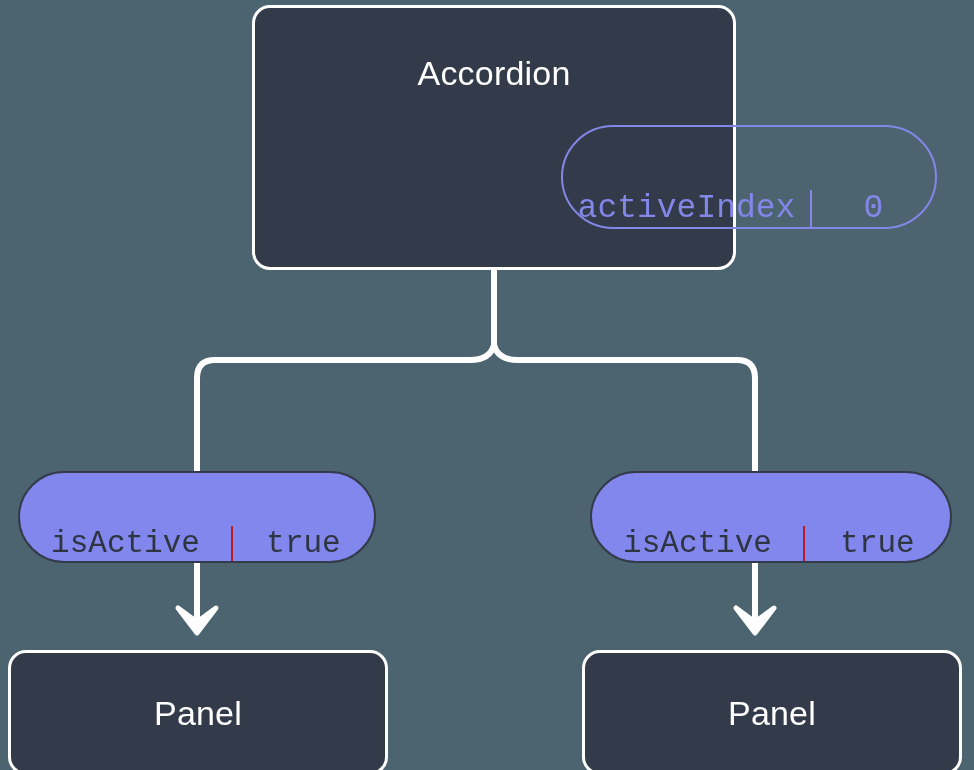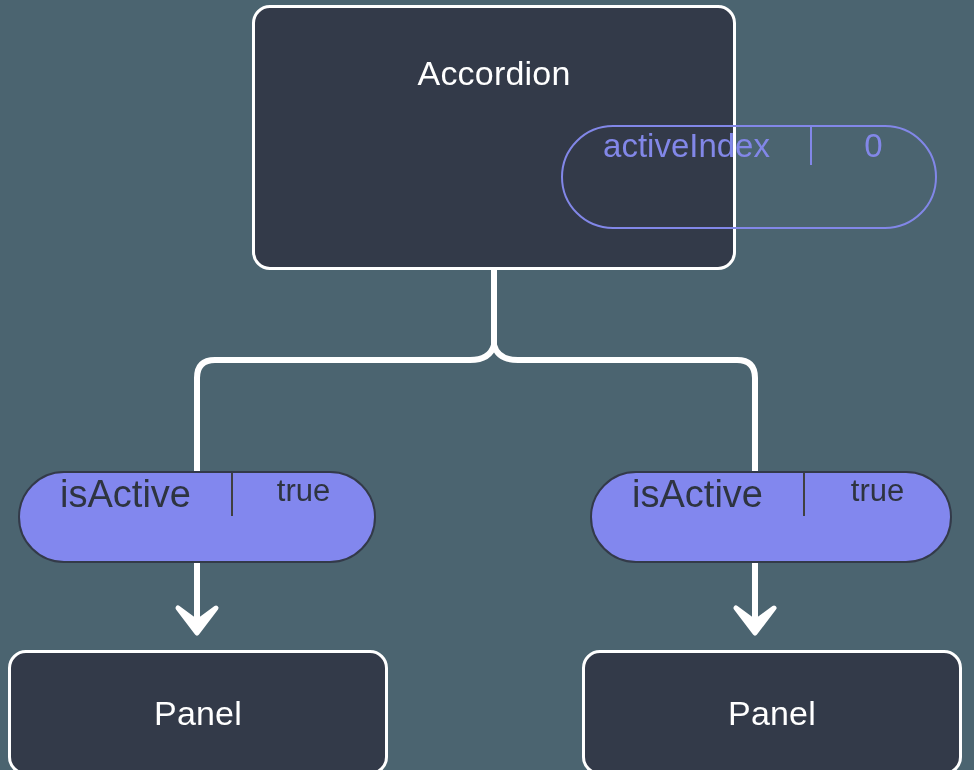--- a/index.html
+++ b/index.html
@@ -70,24 +70,25 @@
   }
   #panel-right {
     left: 582px;
     top: 650px;
   }
 
   
   .pill {
     position: absolute;
     display: flex;
-    align-items: flex-start;
+    align-items: flex-end;
     border-radius: 999px;
     box-sizing: border-box;
     overflow: hidden;
+    font-family: Liberation Mono, monospace;
   }
   .pill .pill-key,
   .pill .pill-val {
     display: flex;
     align-items: center;
     justify-content: center;
     white-space: nowrap;
     box-sizing: border-box;
   }
 
@@ -112,23 +113,23 @@
     color: #8287e8;
   }
 
   
   .pill-solid {
     background: #8287ee;
     border: 2px solid #333a49;
     height: 92px;
   }
   .pill-solid .pill-key {
-    font-size: 38px;
+    font-size: 31px;
     color: #2e3440;
-    border-right: 2px solid #404040;
+    border-right: 2px solid #b91c1c;
   }
   .pill-solid .pill-val {
     font-size: 31px;
     color: #2e3440;
   }
 
   #pill-left {
     left: 18px;
     top: 471px;
     width: 358px;

